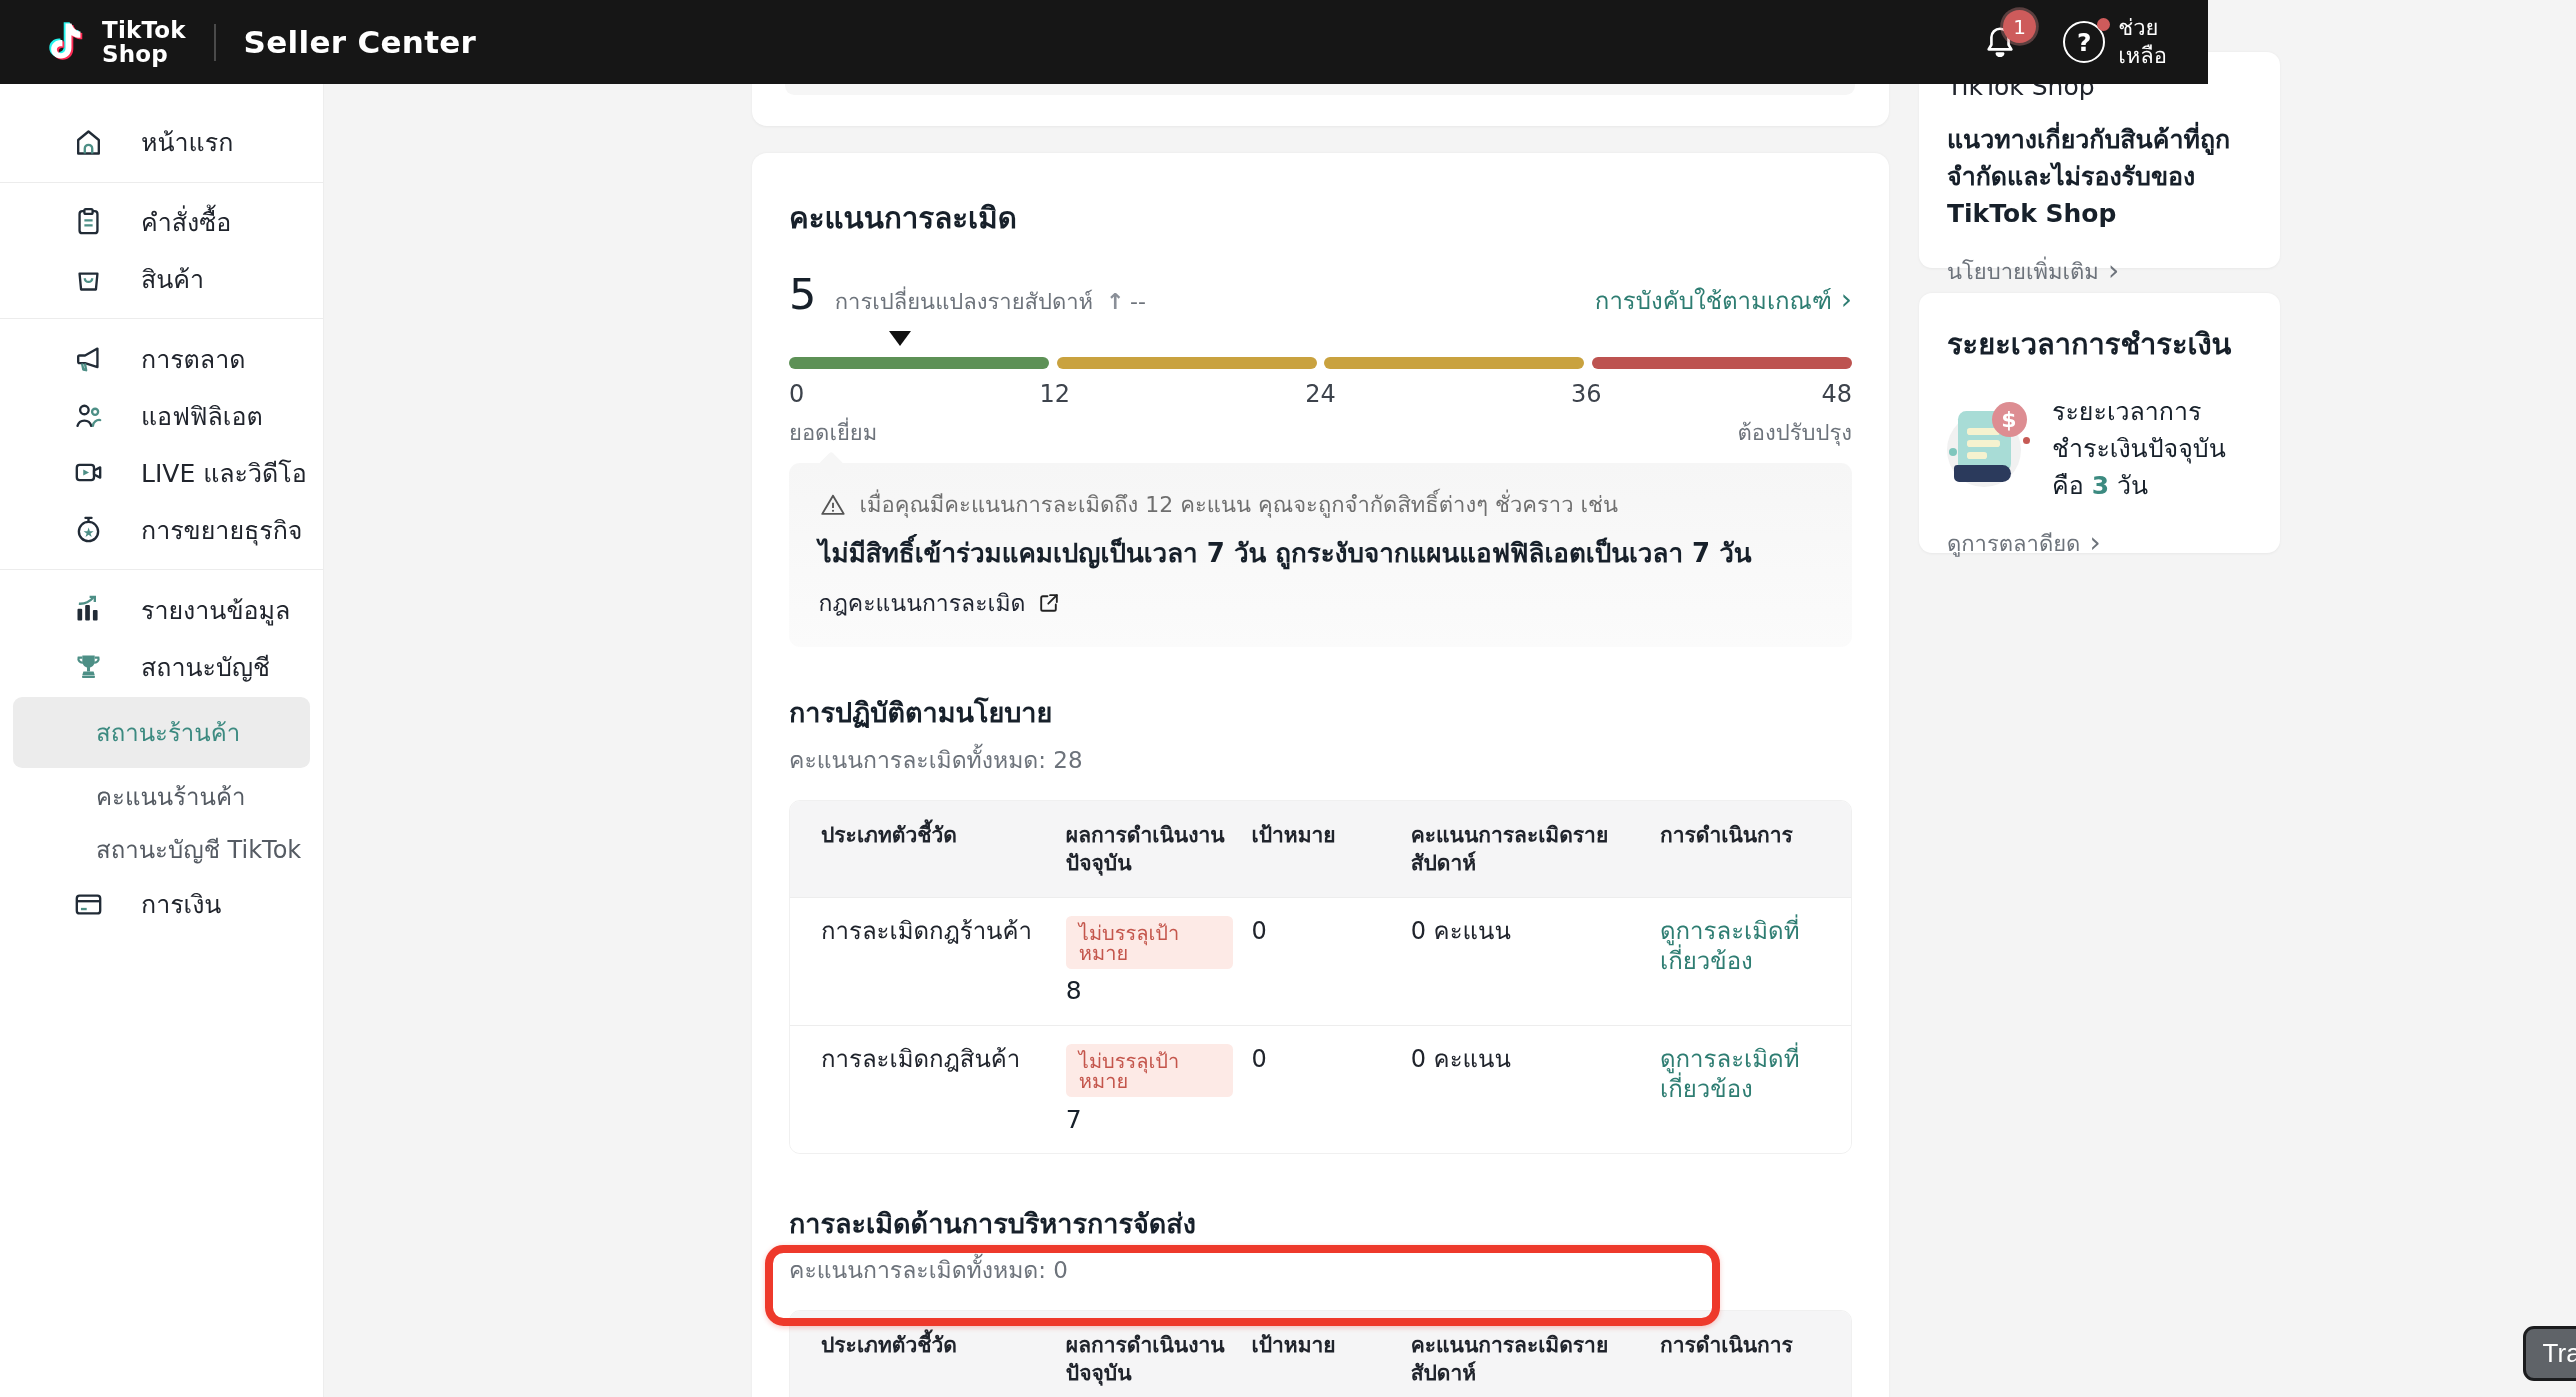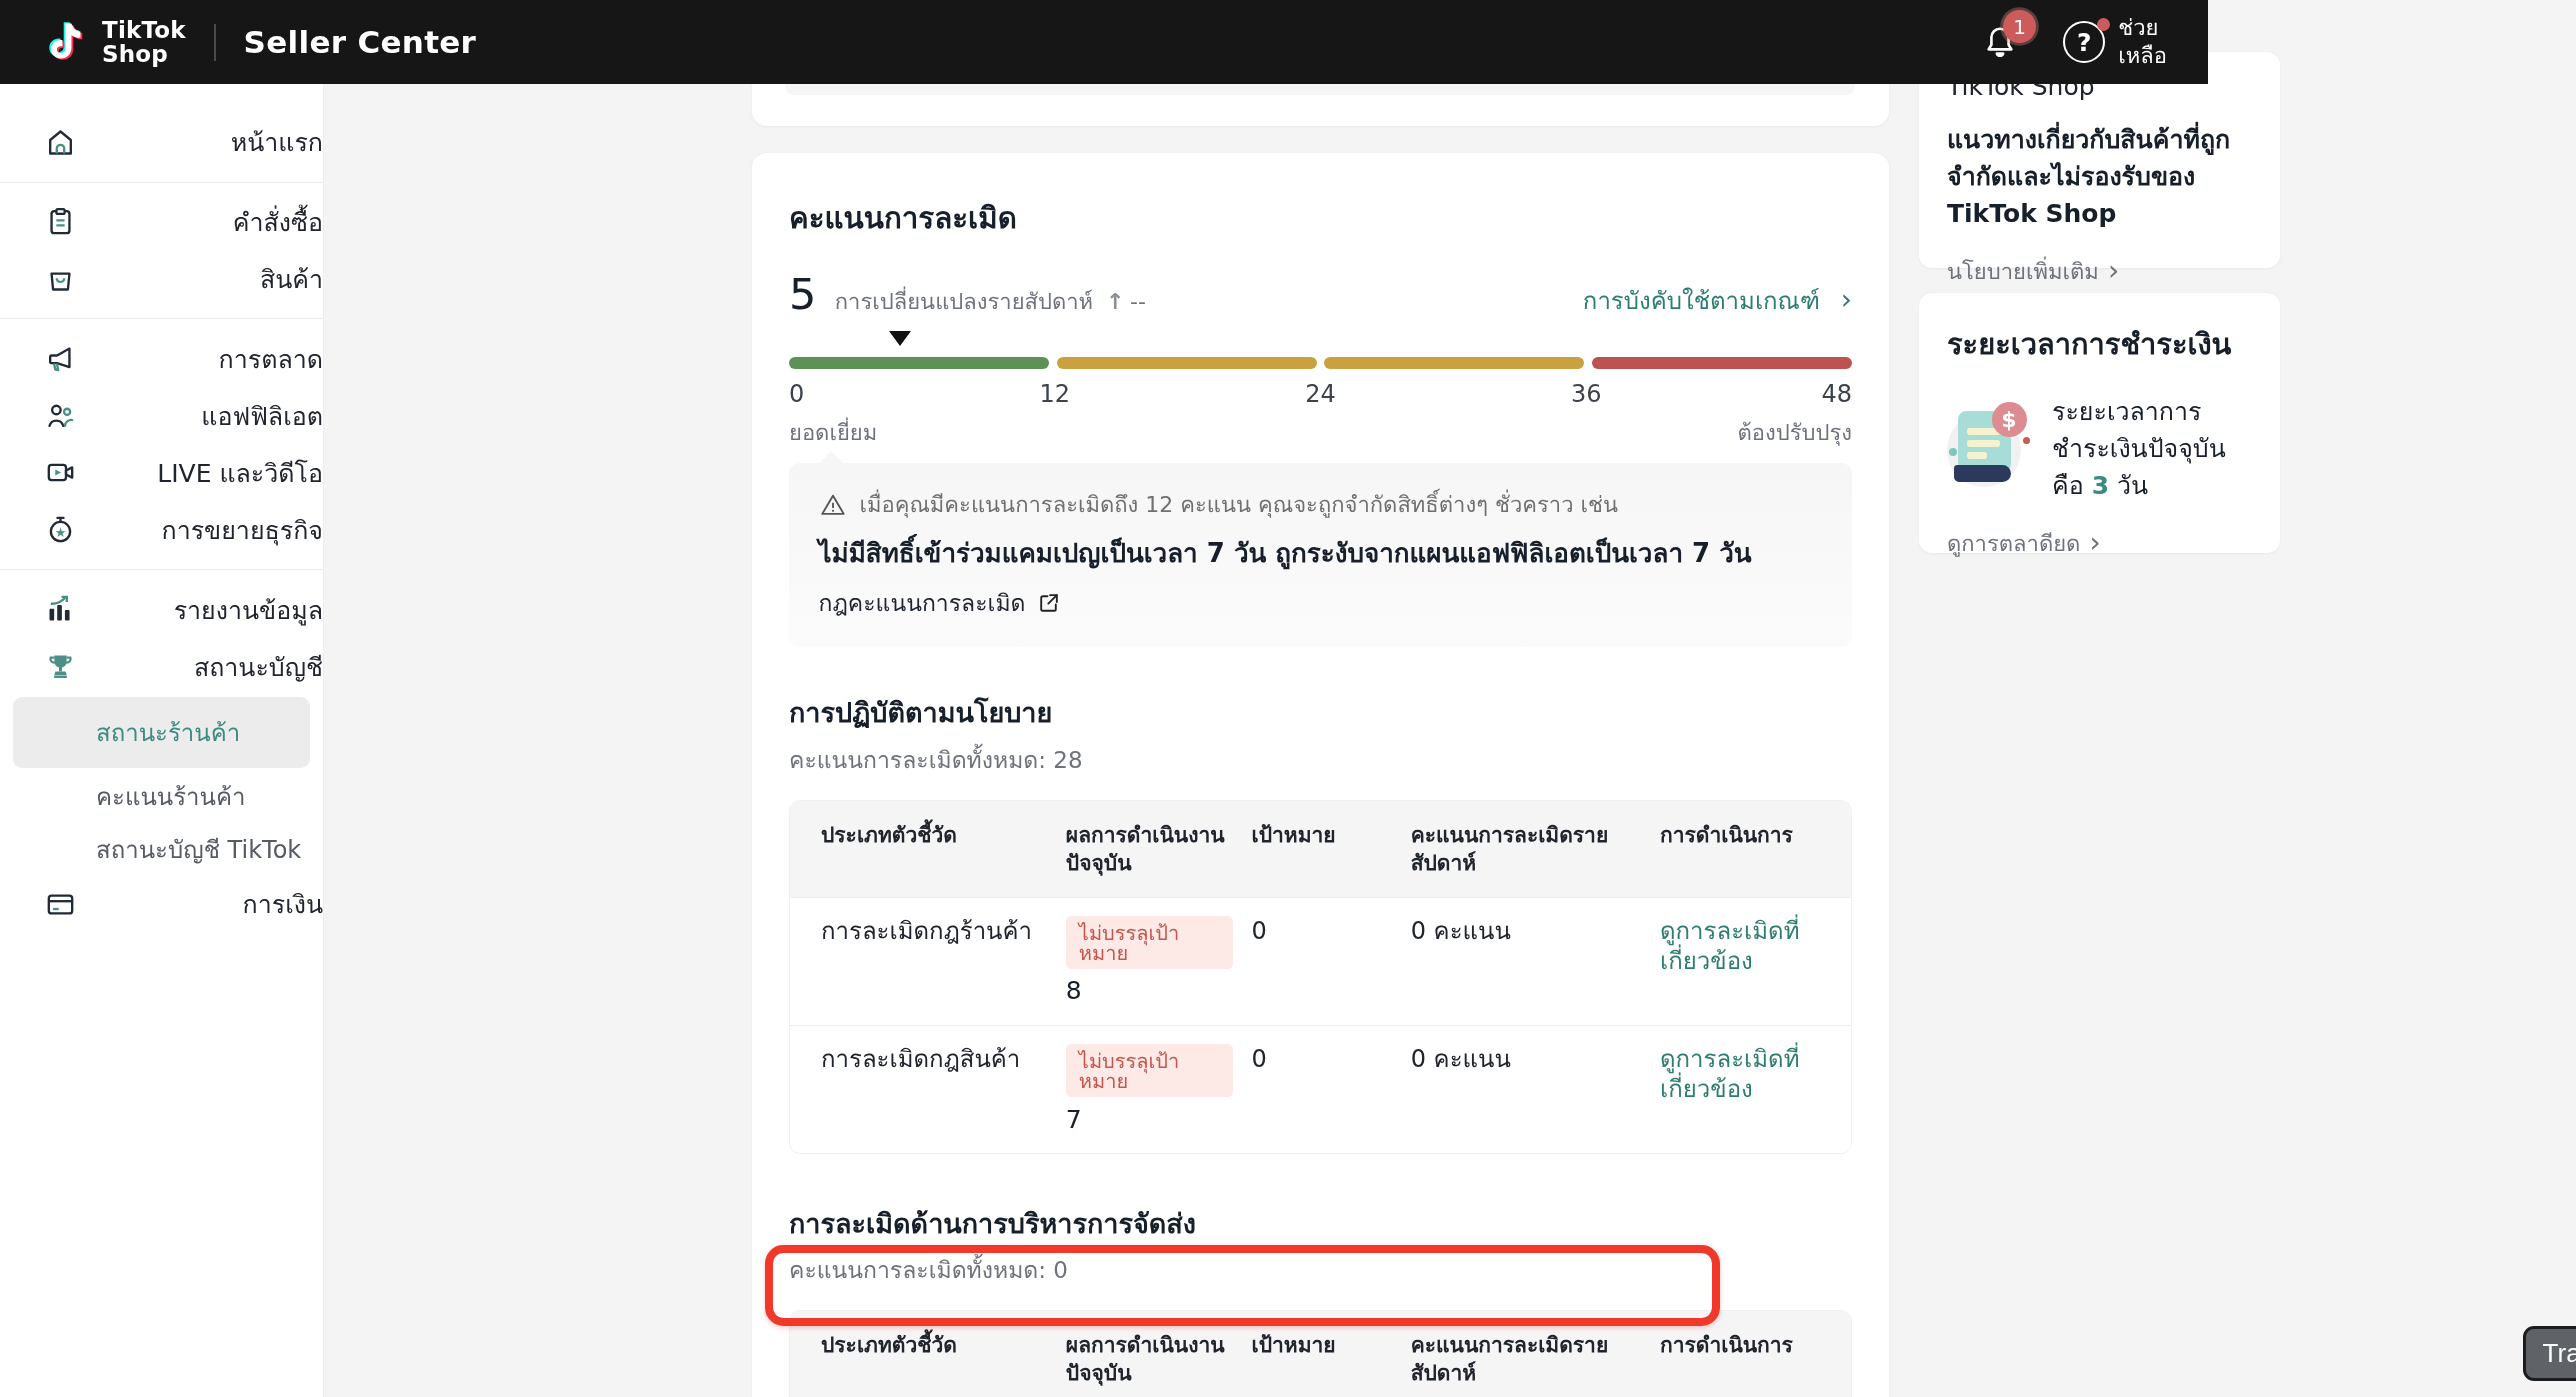--- a/index.html
+++ b/index.html
@@ -25,22 +25,22 @@
            box-shadow:0 0 0 2.8px rgba(222,140,140,.35); }
   .help-wrap { display:flex; align-items:center; gap:13px; color:#fff; }
   .help-circle { position:relative; width:42px; height:42px; border:2.8px solid #fff; border-radius:50%;
                  display:flex; align-items:center; justify-content:center; font-size:25px; font-weight:700; color:#fff; }
   .help-dot { position:absolute; top:-4.6px; right:-6.5px; width:13px; height:13px; border-radius:50%; background:#ce5b5b; }
   .help-label { font-size:22px; line-height:28px; }
 
   
   .sidebar { position:absolute; left:0; top:84px; width:324px; height:1314px; background:#fff;
              border-right:0.9px solid #ededed; z-index:20; padding-top:29.5px; }
-  .nav-item { display:flex; align-items:center; height:57px; padding-left:44px; gap:24px;
-              font-size:25px; color:#20242c; cursor:pointer;justify-content:space-between; }
+  .nav-item { display:flex; align-items:center; height:57px; padding-left:72px; gap:36px;
+              font-size:25px; color:#20242c; cursor:pointer; }
   .nav-item svg { width:33px; height:33px; flex:0 0 33px; }
   .nav-divider { height:0.9px; background:#ececec; margin:11px 0; }
   .nav-sub { display:flex; align-items:center; height:53px; padding-left:96px; font-size:24px;
              color:#555b63; cursor:pointer; }
   .nav-sub.active { margin:1.8px 13px; padding-left:83px; height:71px; background:#ececec; border-radius:9.2px;
                     color:#3c8a80; }
 
   
   .main-col { position:absolute; left:752px; top:0; width:1137px; z-index:5; }
   .card { background:#fff; border-radius:14.8px; box-shadow:0 0.9px 2.8px rgba(0,0,0,.05); }
@@ -48,21 +48,21 @@
   .card-partial .inset { position:absolute; left:33px; top:9.2px; width:1070px; height:49px;
                          background:#f6f6f6; border-radius:9.2px; }
   .card-main { position:absolute; top:153px; left:0; width:1137px; min-height:1309px; padding:41px 37px 55px 37px; }
 
   .v-title { font-size:29.5px; font-weight:700; color:#17202a; }
   .score-row { display:flex; align-items:baseline; margin-top:28px; }
   .score-num { font-size:43px; font-weight:400; color:#17202a; }
   .score-sub { font-size:22px; color:#6d737b; margin-left:18.4px; }
   .score-arrow { font-size:22px; color:#8a8f98; margin-left:13px; font-weight:700; }
   .score-dashes { font-size:22px; color:#6d737b; margin-left:5.5px; }
-  .enf-link { margin-left:auto; font-size:24px; color:#2e7d72; cursor:pointer; display:flex; align-items:center; gap:21px; }
+  .enf-link { margin-left:auto; font-size:24px; color:#2e7d72; cursor:pointer; display:flex; align-items:center; gap:9px; }
   .chev { font-size:28px; line-height:1; position:relative; top:-0.9px; }
 
   .gauge { position:relative; margin-top:37px; }
   .gauge-bar { display:flex; gap:7.4px; height:12px; }
   .gauge-seg { flex:1; border-radius:6.5px; }
   .seg-green { background:#5d9156; } .seg-yellow { background:#c9a23f; } .seg-red { background:#bd5350; }
   .gauge-pointer { position:absolute; top:-26px; left:calc(10.4% - 11px); width:0; height:0;
                    border-left:11px solid transparent; border-right:11px solid transparent; border-top:15.7px solid #111; }
   .gauge-ticks { position:relative; height:39px; margin-top:5.5px; font-size:24px; color:#3d434c; }
   .gauge-ticks span { position:absolute; top:5.5px; }

